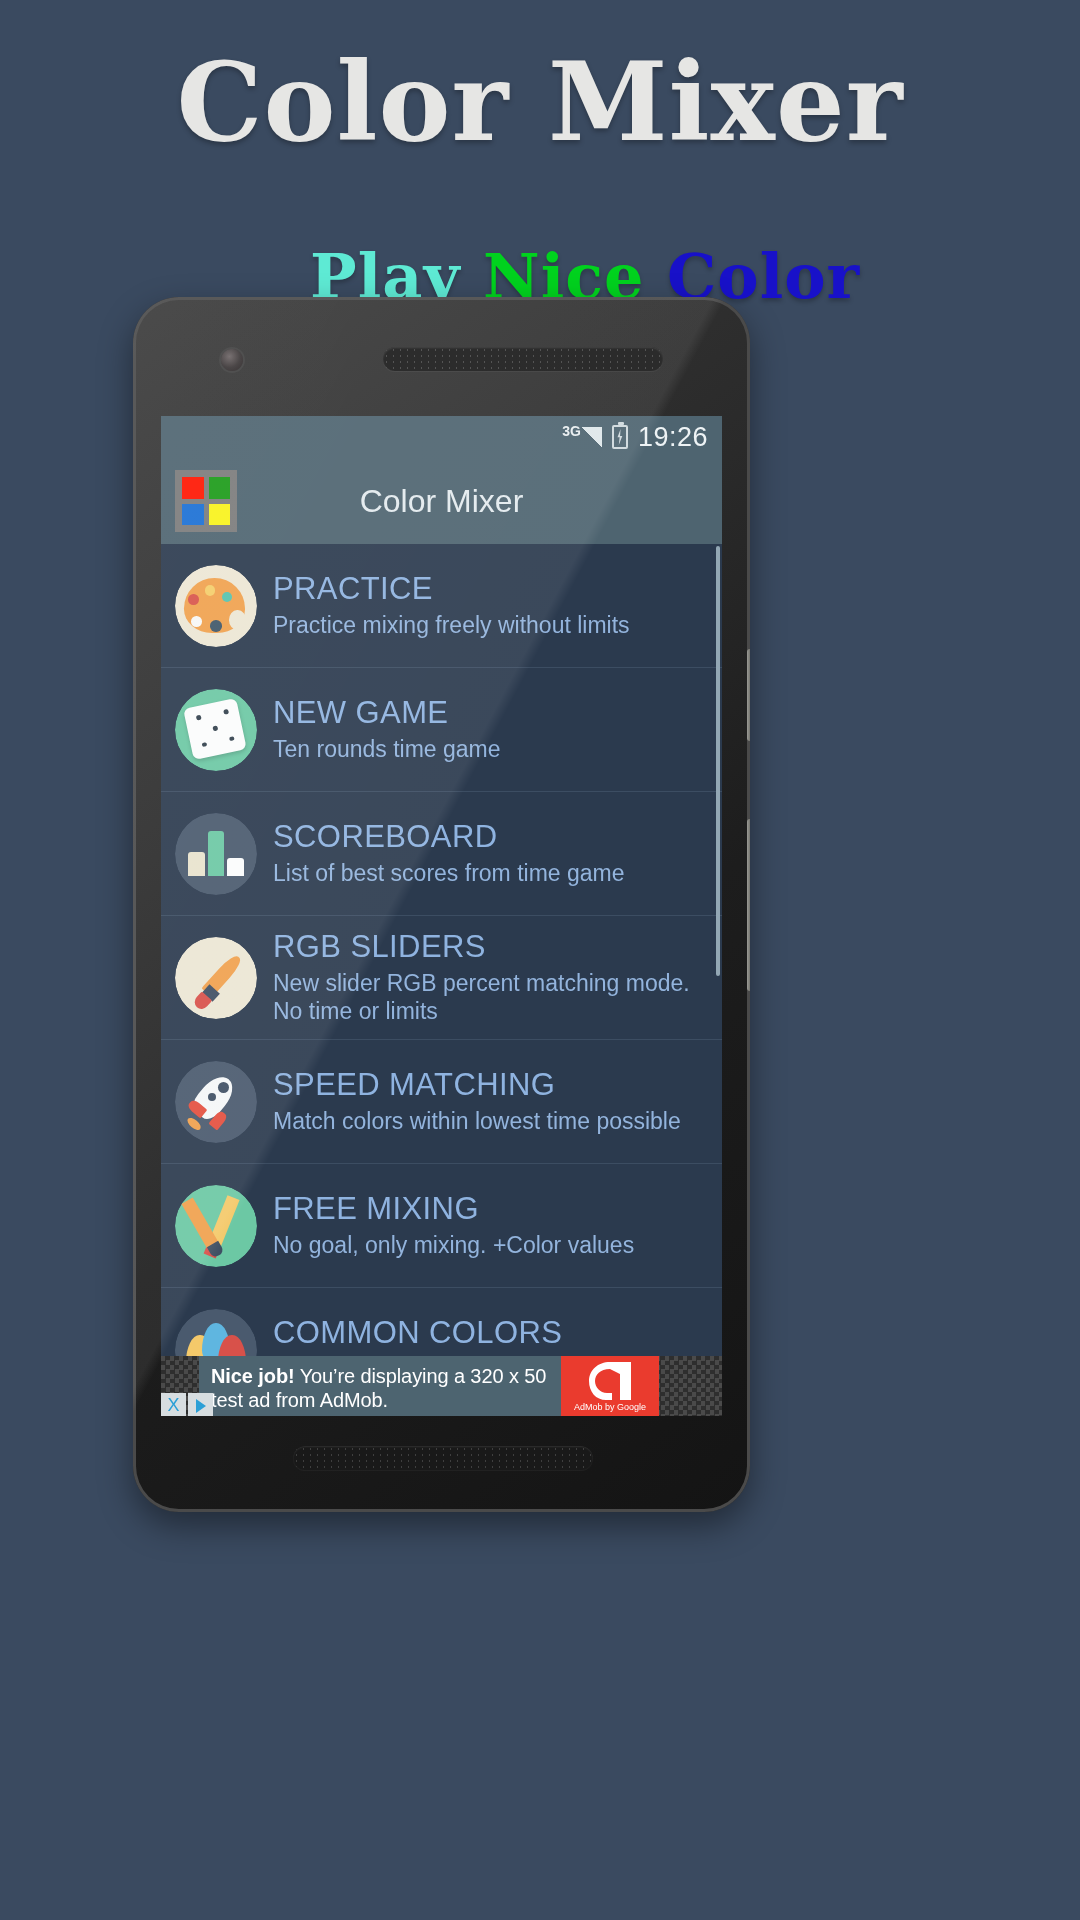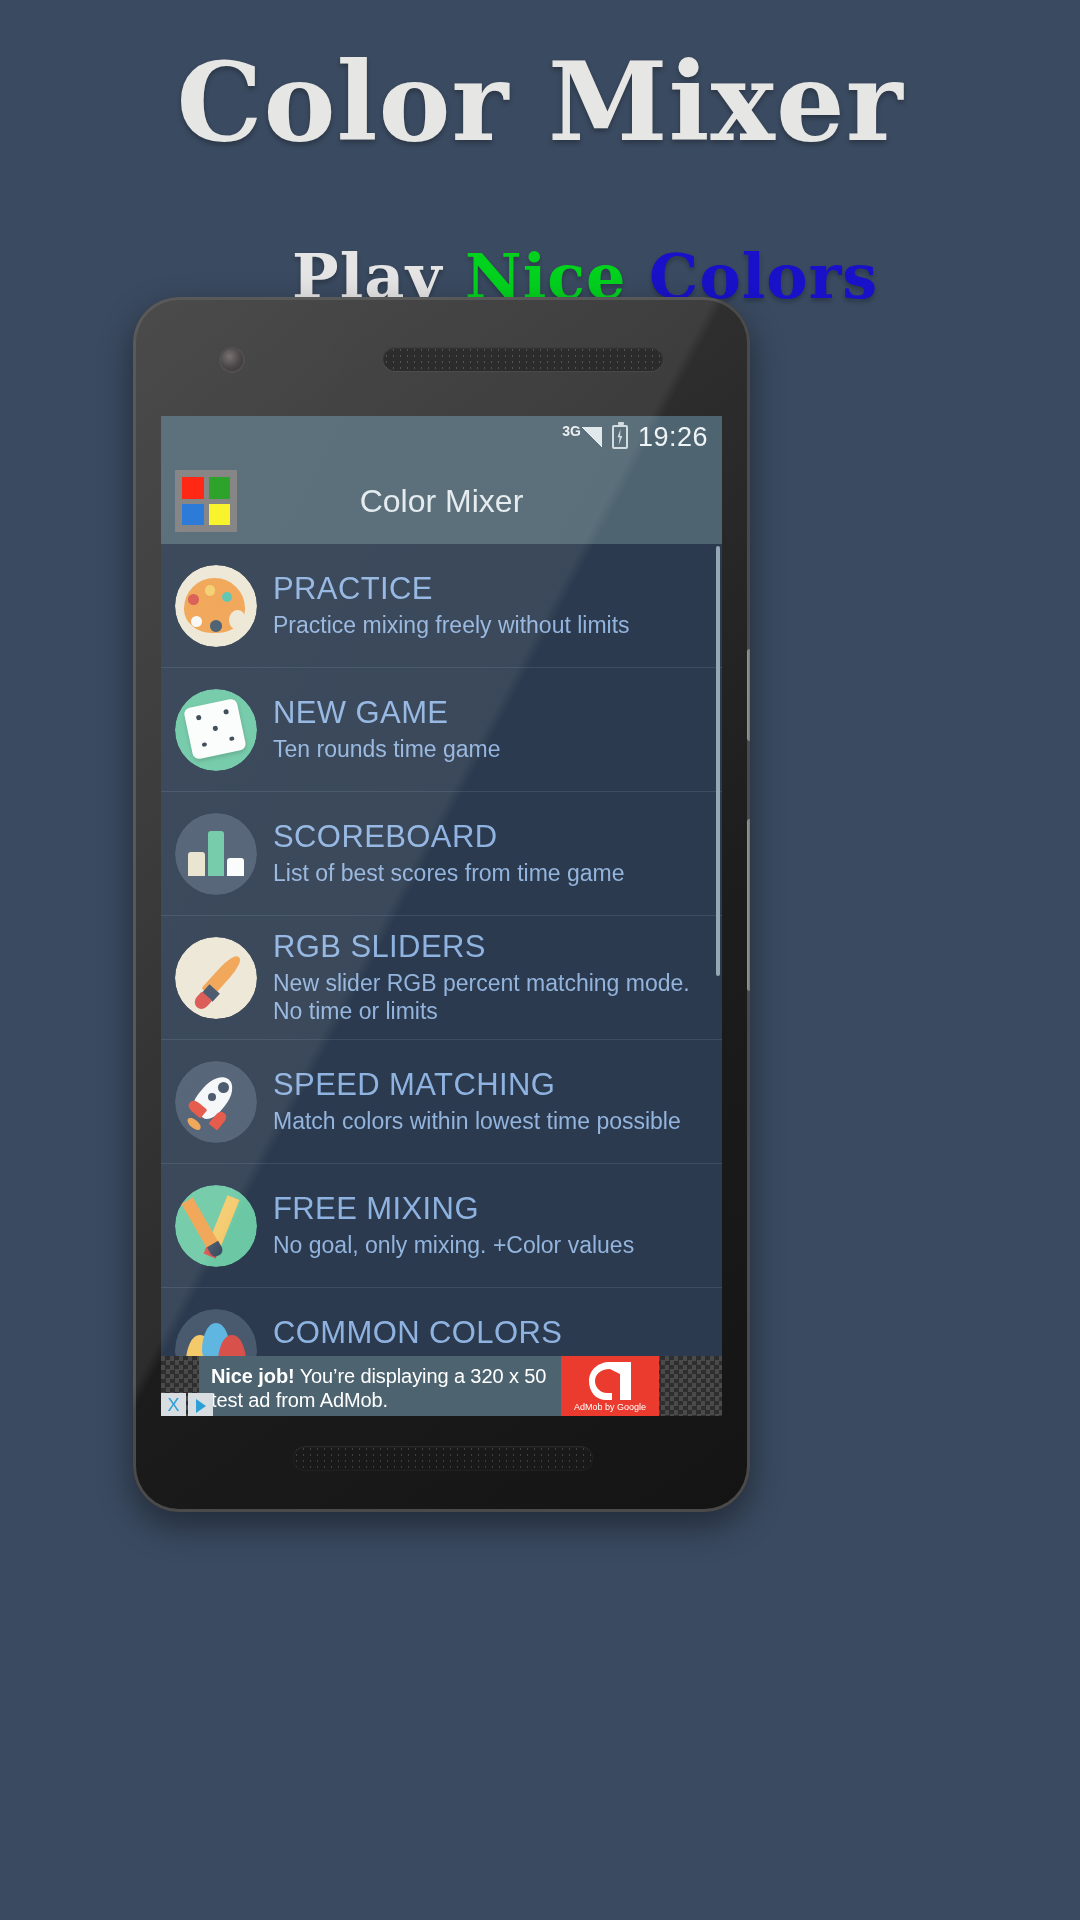--- a/index.html
+++ b/index.html
@@ -231,21 +231,21 @@
     width:0;height:0;border-left:10px solid #2b9fd6;
     border-top:7px solid transparent;border-bottom:7px solid transparent;
   }
 </style>
 </head>
 <body>
 
 <div id="promo">
   <div id="promo-title">Color Mixer</div>
   <div id="promo-sub">
-    <span style="color: #e5e5e5;">Play</span><span> </span><span style="color: rgb(0, 210, 30);">Nice</span><span> </span><span style="color: rgb(24, 17, 201);">Colors</span>
+    <span style="color: #5eead4;">Play</span><span> </span><span style="color: rgb(0, 210, 30);">Nice</span><span> </span><span style="color: rgb(24, 17, 201);">Color</span>
   </div>
 </div>
 
 <div id="phone">
   <div id="camera"></div>
   <div id="earpiece"></div>
   <div id="bottomspeaker"></div>
   <div class="side-btn" id="side-btn-1"></div>
   <div class="side-btn" id="side-btn-2"></div>
 

